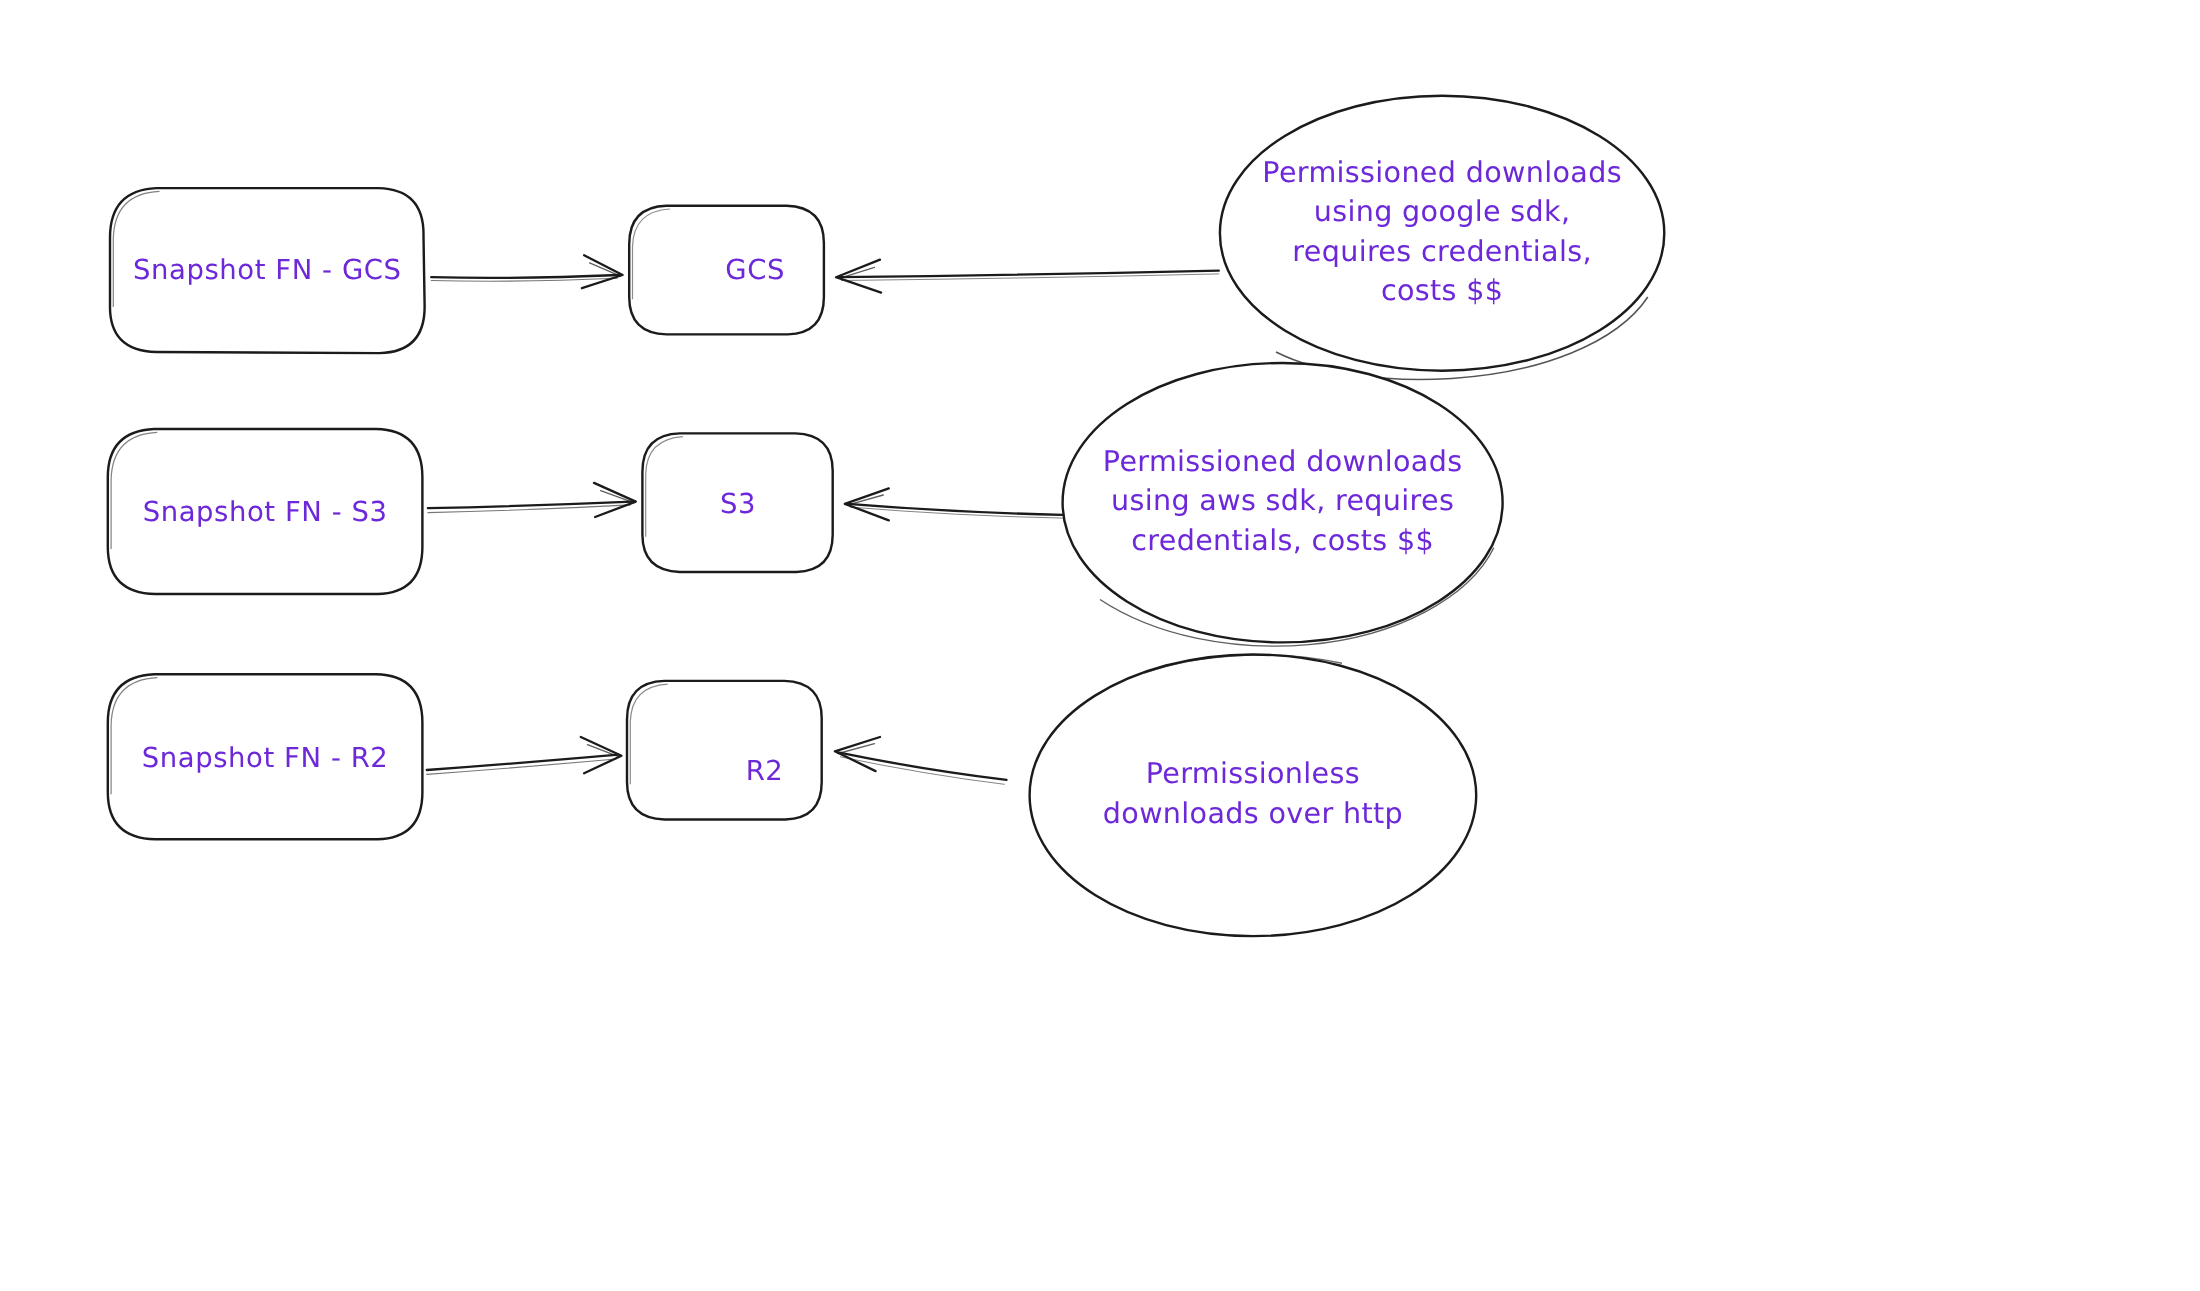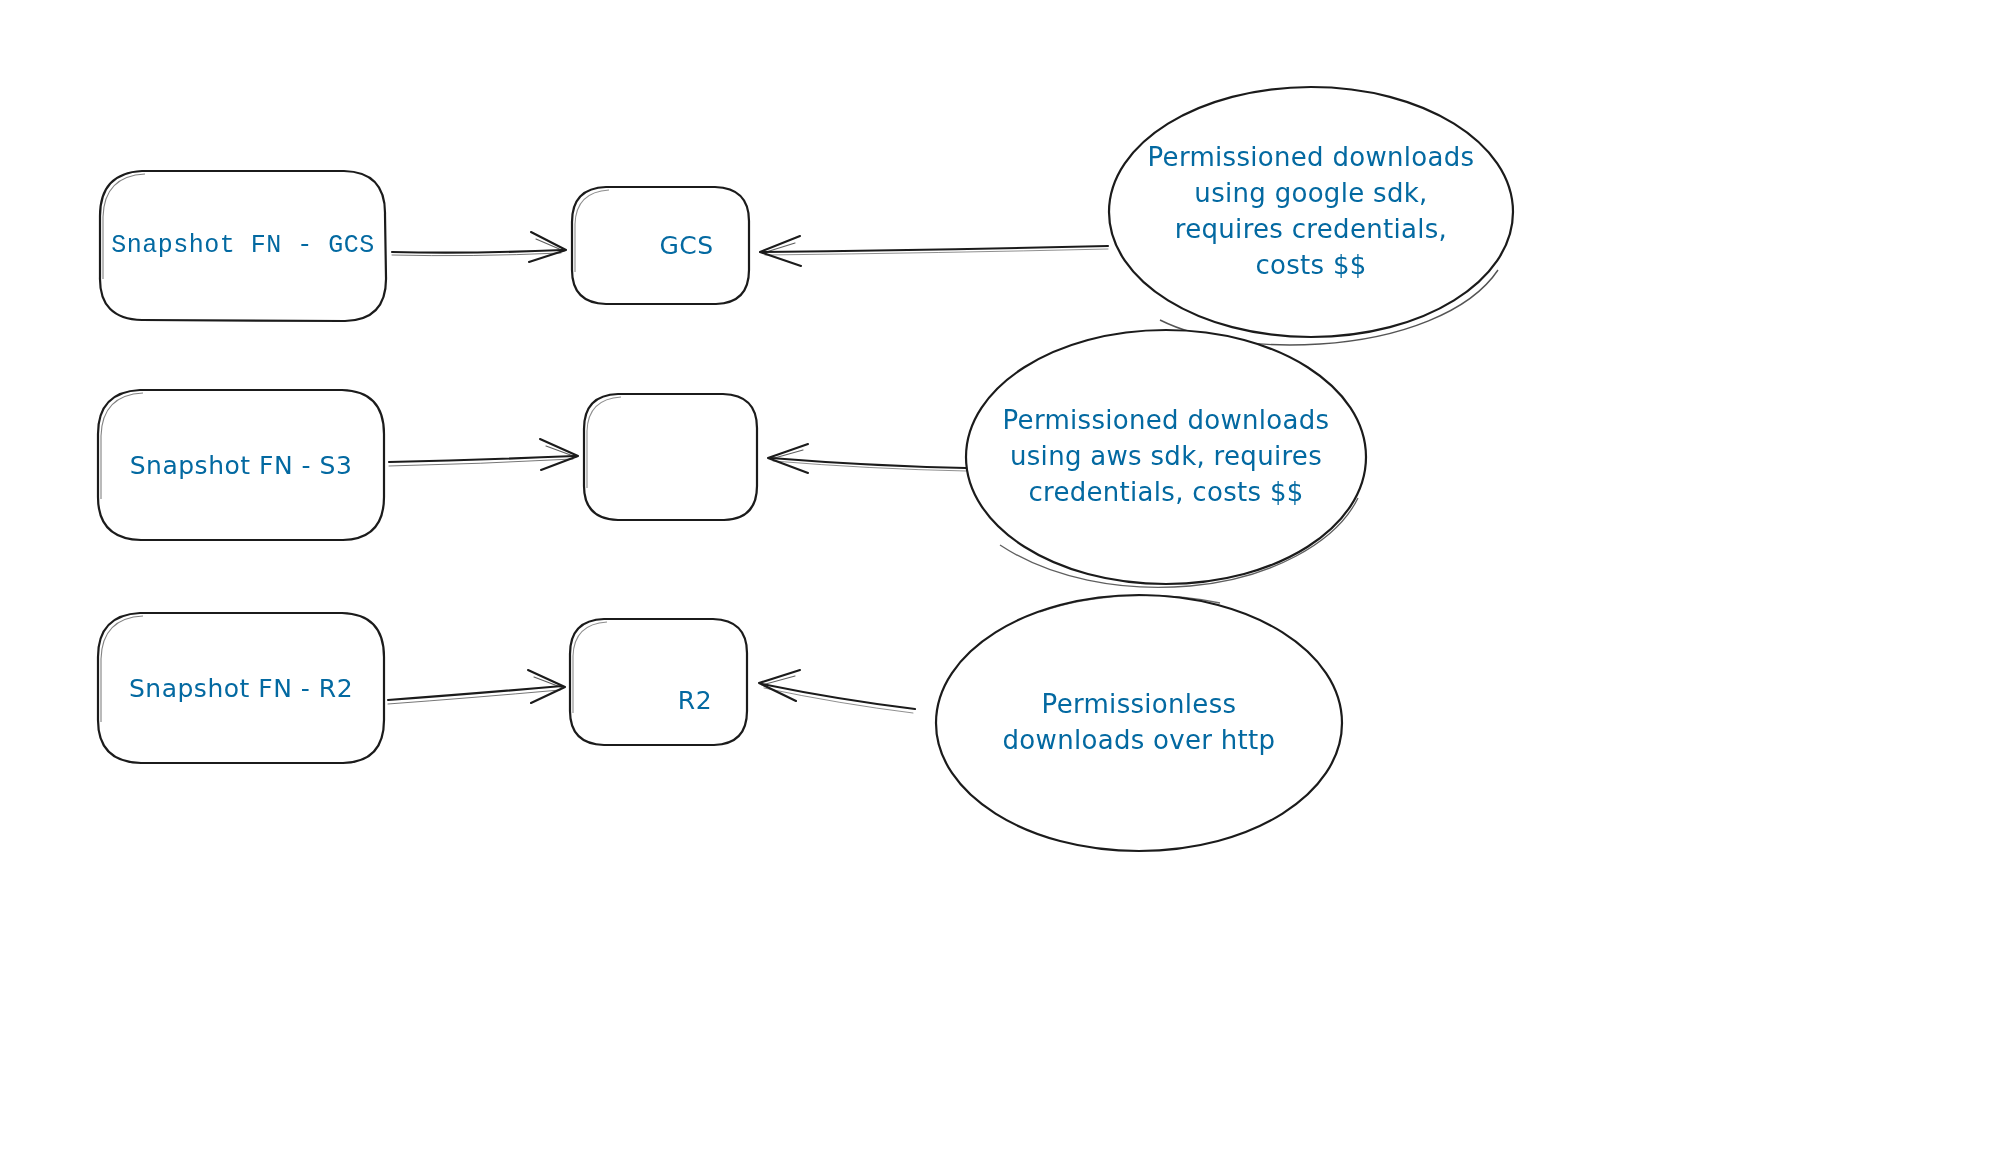--- a/index.html
+++ b/index.html
@@ -24,21 +24,21 @@
     left: 0;
     width: 2000px;
     height: 1174px;
   }
   .node-label, .bubble-label {
     position: absolute;
     display: flex;
     align-items: center;
     justify-content: center;
     text-align: center;
-    color: #0369a1;
+    color: #6d28d9;
     font-family: "DejaVu Sans", sans-serif;
     pointer-events: none;
     white-space: pre-line;
   }
   .node-label {
     font-size: 25px;
     letter-spacing: 0.5px;
   }
   .bubble-label {
     font-size: 26px;
@@ -147,28 +147,29 @@
       <path d="M1139 595
                C1251 595 1342 652 1342 723
                C1342 794 1251 851 1139 851
                C1027 851 936 794 936 723
                C936 652 1027 595 1139 595 Z" fill="#ffffff" stroke="#1b1b1b" stroke-width="2.2"></path>
       <path d="M1040 612 C1090 594 1160 590 1220 603" fill="none" stroke="#1b1b1b" stroke-width="1.3" opacity="0.65"></path>
     </g>
 
   </svg>
 
-  <div class="node-label" style="left:100px; top:171px; width:286px; height:149px;font-family:Liberation Mono, monospace;">Snapshot FN - GCS</div>
+  <div class="node-label" style="left:100px; top:171px; width:286px; height:149px;">Snapshot FN - GCS</div>
   <div class="node-label" style="left:598px; top:187px; width:177px; height:117px;">GCS</div>
   <div class="bubble-label" style="left:1109px; top:87px; width:404px; height:250px;">Permissioned downloads
 using google sdk,
 requires credentials,
 costs $$</div>
 
   <div class="node-label" style="left:98px; top:390px; width:286px; height:150px;">Snapshot FN - S3</div>
+  <div class="node-label" style="left:584px; top:394px; width:174px; height:126px;">S3</div>
   <div class="bubble-label" style="left:966px; top:330px; width:400px; height:254px;">Permissioned downloads
 using aws sdk, requires
 credentials, costs $$</div>
 
   <div class="node-label" style="left:98px; top:613px; width:286px; height:150px;text-align:center;">Snapshot FN - R2</div>
   <div class="node-label" style="left:570px; top:637px; width:178px; height:126px;margin-left:36px;">R2</div>
   <div class="bubble-label" style="left:936px; top:595px; width:406px; height:256px;">Permissionless
 downloads over http</div>
 
 </div>

